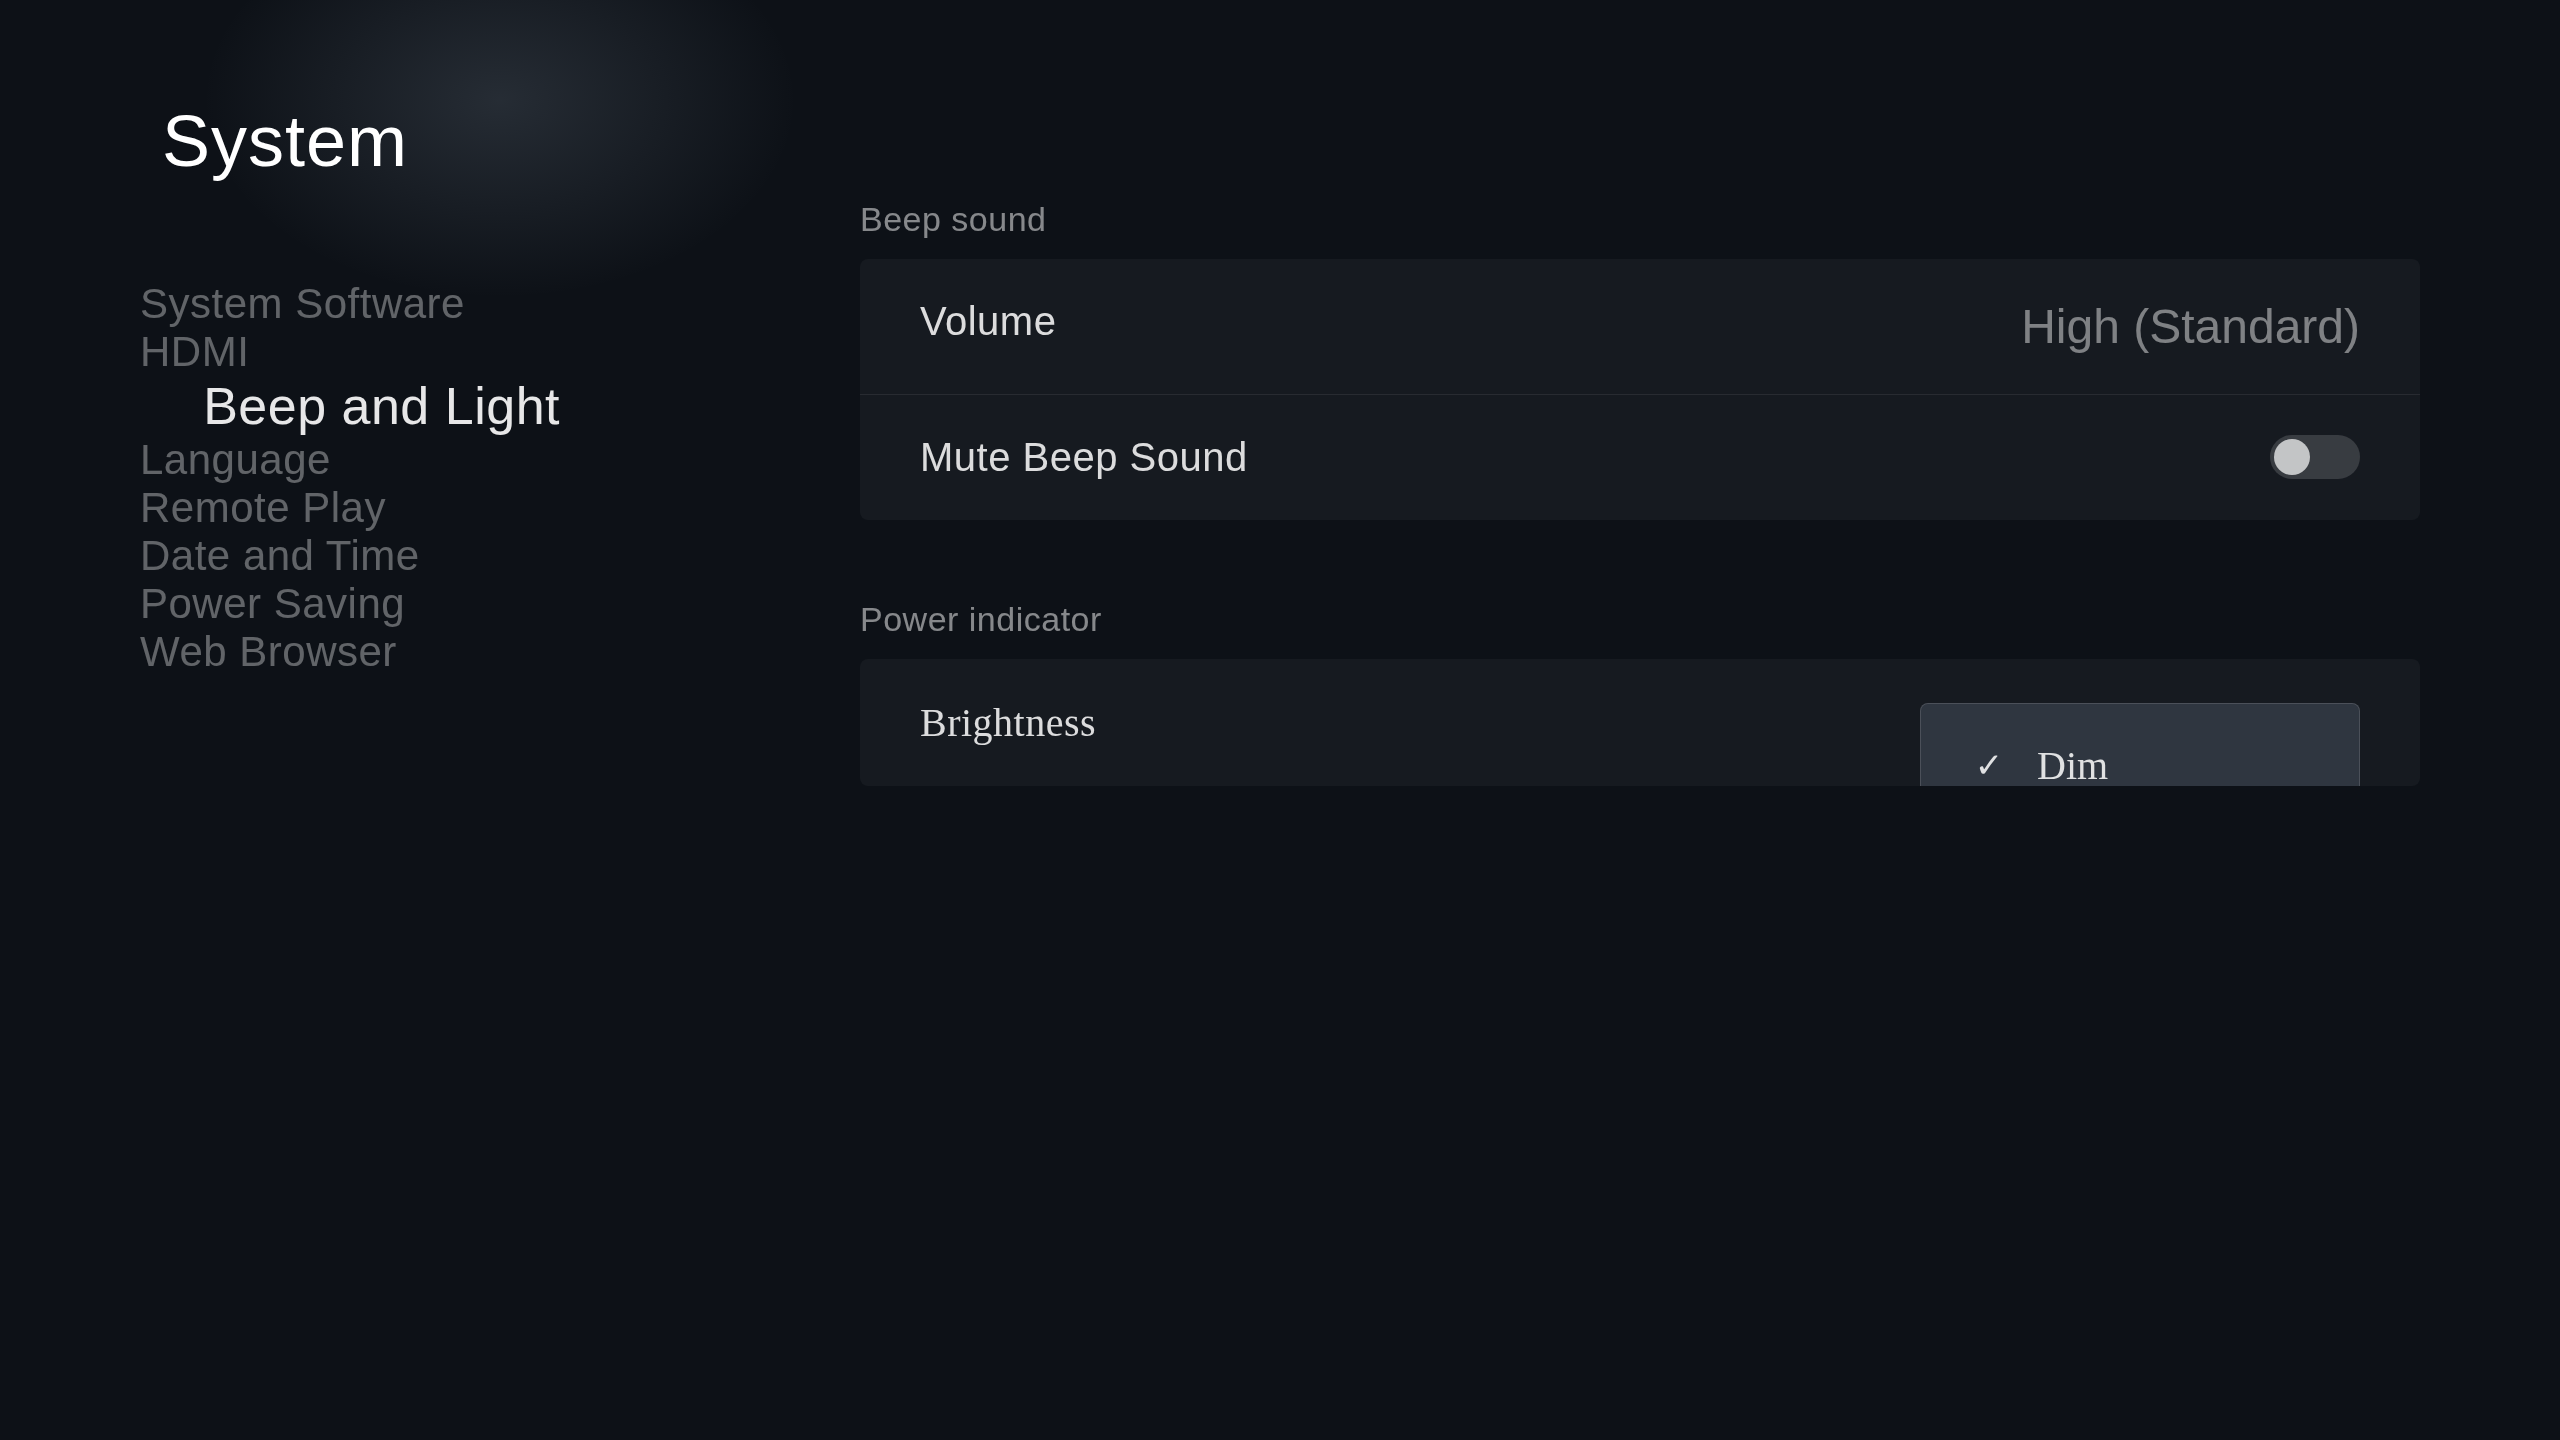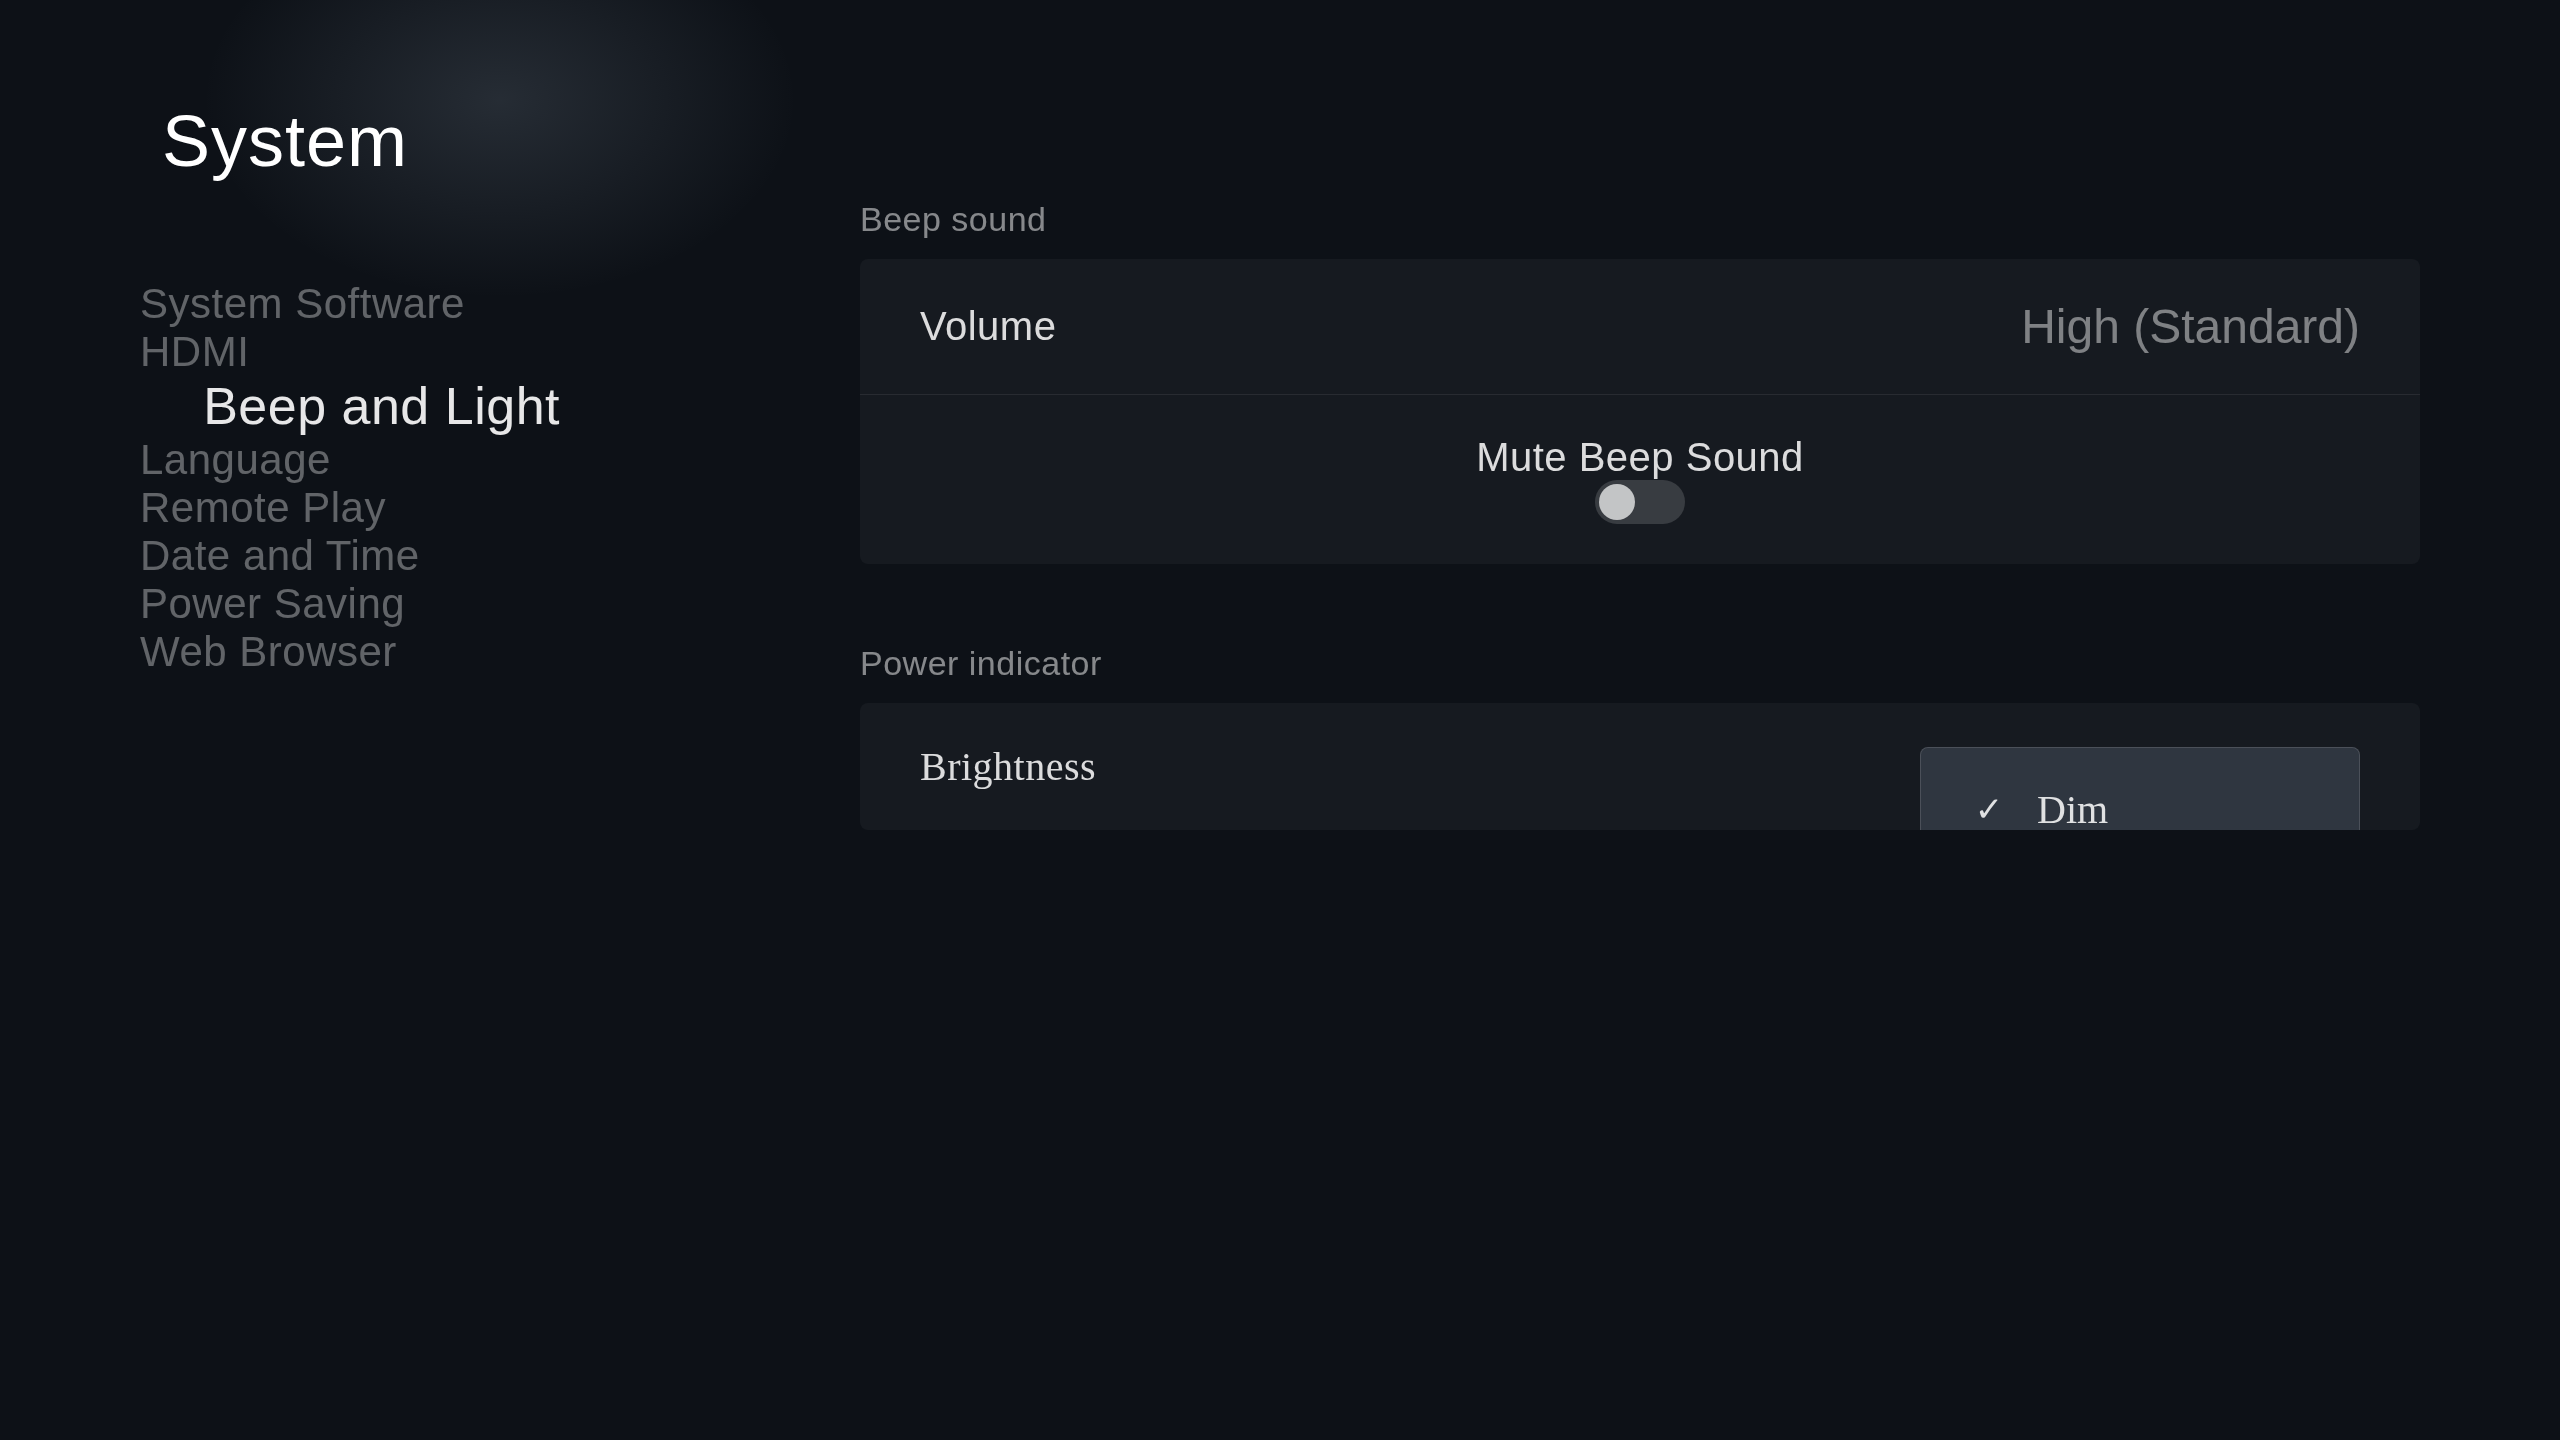--- a/index.html
+++ b/index.html
@@ -84,29 +84,28 @@
 
     .settings-card {
       background: rgba(255,255,255,0.04);
       border-radius: 8px;
       overflow: hidden;
       margin-bottom: 80px;
     }
 
     .setting-row {
       display: flex;
-      align-items: center;
+      align-items: flex-start;
       justify-content: space-between;
       padding: 40px 60px;
       border-bottom: 1px solid rgba(255,255,255,0.08);
     }
 
     .setting-row:last-child {
       border-bottom: none;
-      flex-direction: column;
     }
 
     .setting-label {
       font-size: 40px;
       font-weight: 300;
       color: rgba(255,255,255,0.85);
       letter-spacing: 0.5px;
     }
 
     .setting-value {

